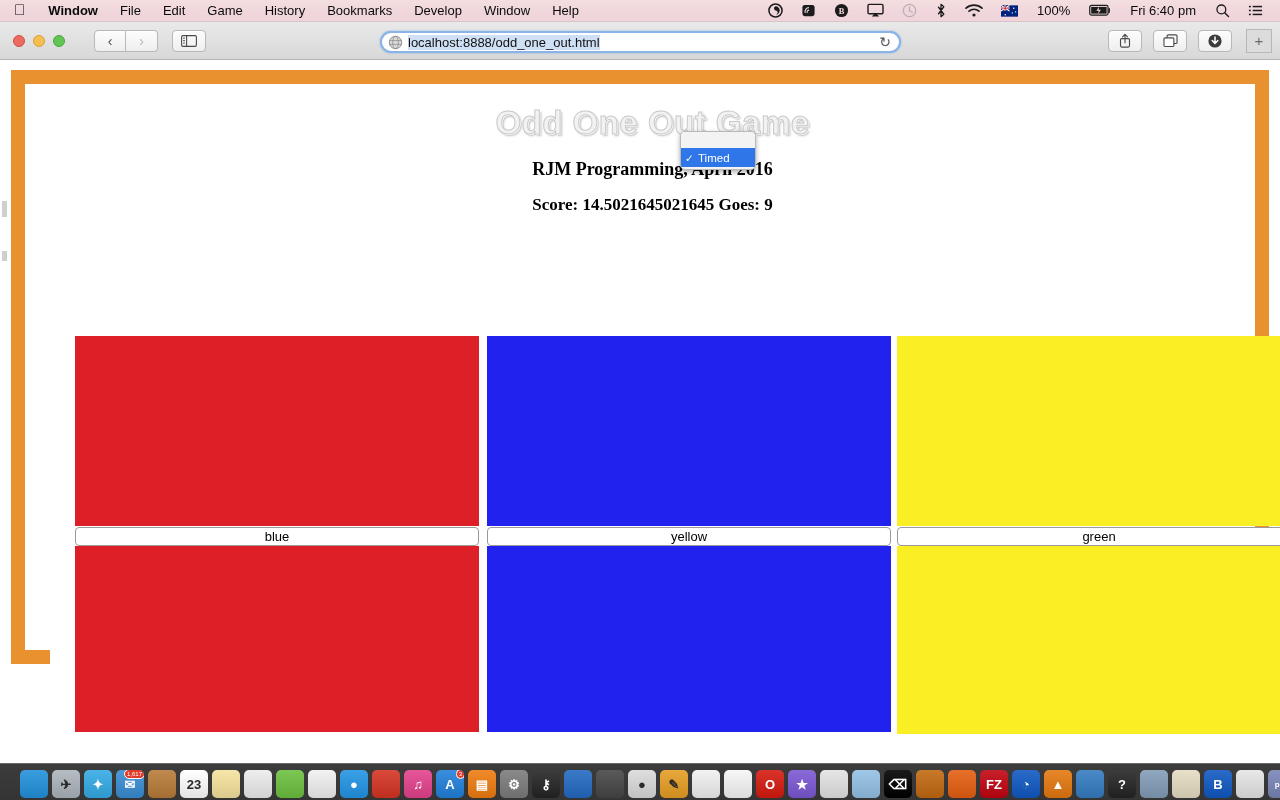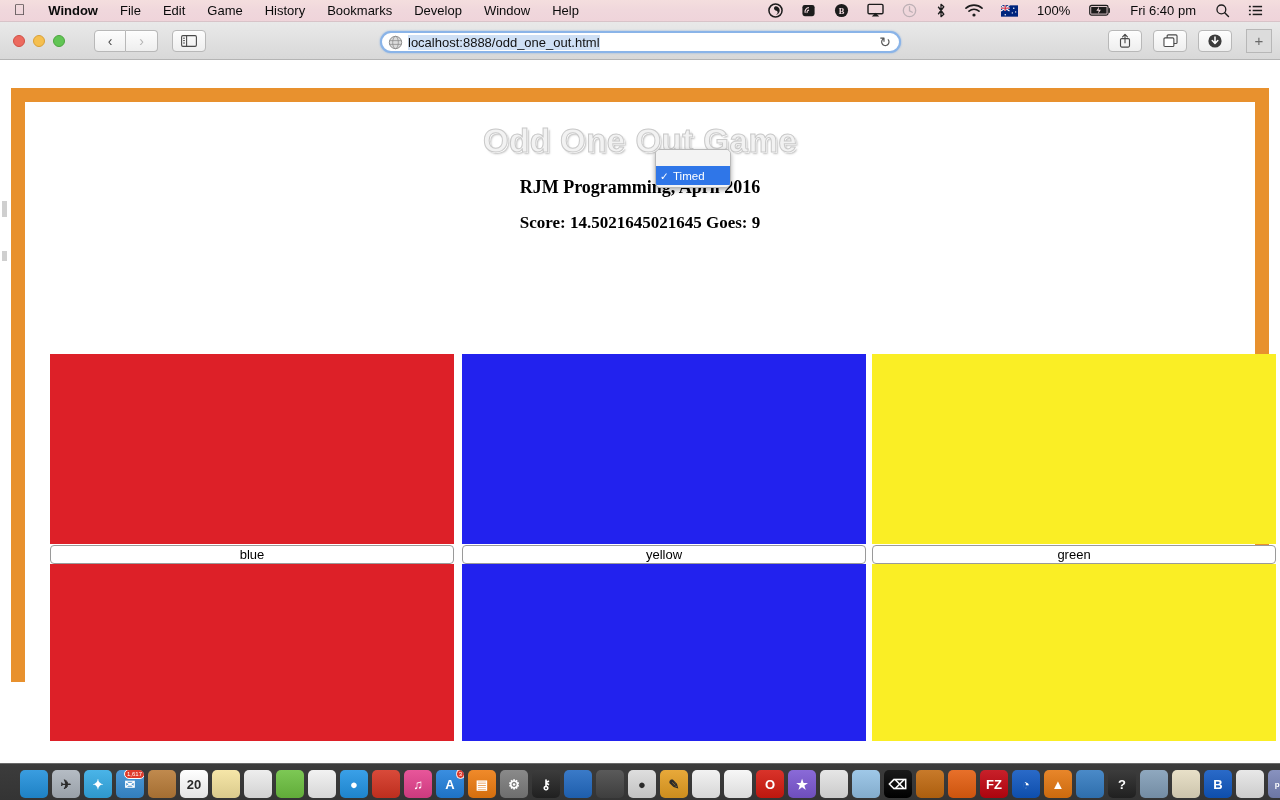--- a/index.html
+++ b/index.html
@@ -105,24 +105,25 @@
     background: #ffffff;
     overflow: hidden;
   }
   #page-left-marks {
     position: absolute; left: 0; top: 0; width: 11px; height: 702px;
     background: #ffffff;
   }
   #page-left-marks .tick { position: absolute; left: 2px; width: 5px; background: #cfcfcf; }
 
   #framebox {
-    position: absolute; left: 11px; top: 27px;
+    position: absolute; left: 11px; top: 9px;
     width: 1258px; height: 594px;
     border: 14px solid #e8912e;
     background: #ffffff;
+    padding-left: 25px;
   }
   #frameinner {
     position: relative;
     width: 100%; height: 100%;
     background: #ffffff;
   }
 
   h1#game-title {
     text-align: center;
     font-family: "Liberation Sans", sans-serif;
@@ -461,21 +462,21 @@
     </div>
     <div class="dock-icon" style="background: linear-gradient(rgb(74, 180, 232), rgb(46, 152, 204));">
       <span style="font-size: 13px; font-weight: bold; color: rgb(255, 255, 255);">✦</span>
     </div>
     <div class="dock-icon running" style="background: linear-gradient(rgb(78, 154, 216), rgb(50, 126, 188));">
       <span style="font-size: 13px; font-weight: bold; color: rgb(255, 255, 255);">✉</span>
       <span style="position: absolute; top: -1px; right: -1px; background: rgb(224, 58, 42); color: rgb(255, 255, 255); font-size: 6px; padding: 1px 2px; border-radius: 6px; border: 1px solid rgb(255, 255, 255); line-height: 1;">1,617</span>
     </div>
     <div class="dock-icon" style="background: linear-gradient(rgb(192, 138, 78), rgb(164, 110, 50));"></div>
     <div class="dock-icon running" style="background: linear-gradient(rgb(255, 255, 255), rgb(227, 227, 227));">
-      <span style="font-size: 13px; font-weight: bold; color: rgb(42, 42, 42);">20</span>
+      <span style="font-size: 13px; font-weight: bold; color: rgb(42, 42, 42);">23</span>
     </div>
     <div class="dock-icon" style="background: linear-gradient(rgb(246, 230, 168), rgb(218, 202, 140));"></div>
     <div class="dock-icon" style="background: linear-gradient(rgb(238, 238, 238), rgb(210, 210, 210));"></div>
     <div class="dock-icon" style="background: linear-gradient(rgb(125, 200, 85), rgb(97, 172, 57));"></div>
     <div class="dock-icon" style="background: linear-gradient(rgb(242, 242, 242), rgb(214, 214, 214));"></div>
     <div class="dock-icon" style="background: linear-gradient(rgb(58, 160, 232), rgb(30, 132, 204));">
       <span style="font-size: 13px; font-weight: bold; color: rgb(255, 255, 255);">●</span>
     </div>
     <div class="dock-icon" style="background: linear-gradient(rgb(217, 74, 58), rgb(189, 46, 30));"></div>
     <div class="dock-icon" style="background: linear-gradient(rgb(232, 86, 154), rgb(204, 58, 126));">

